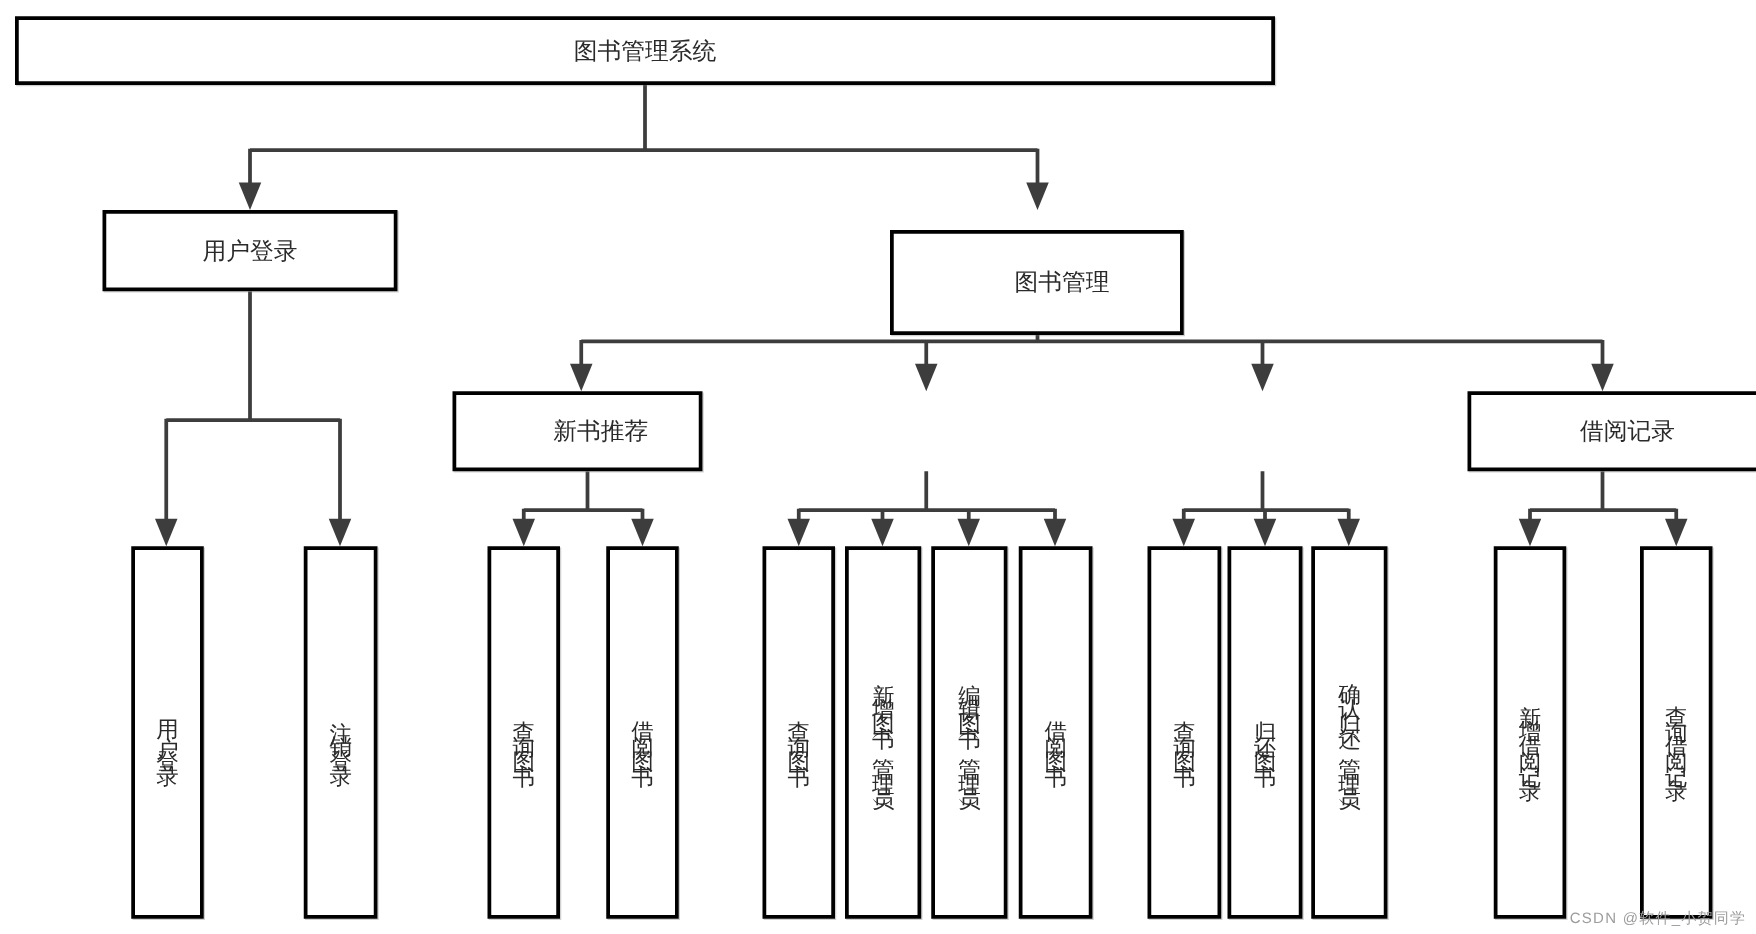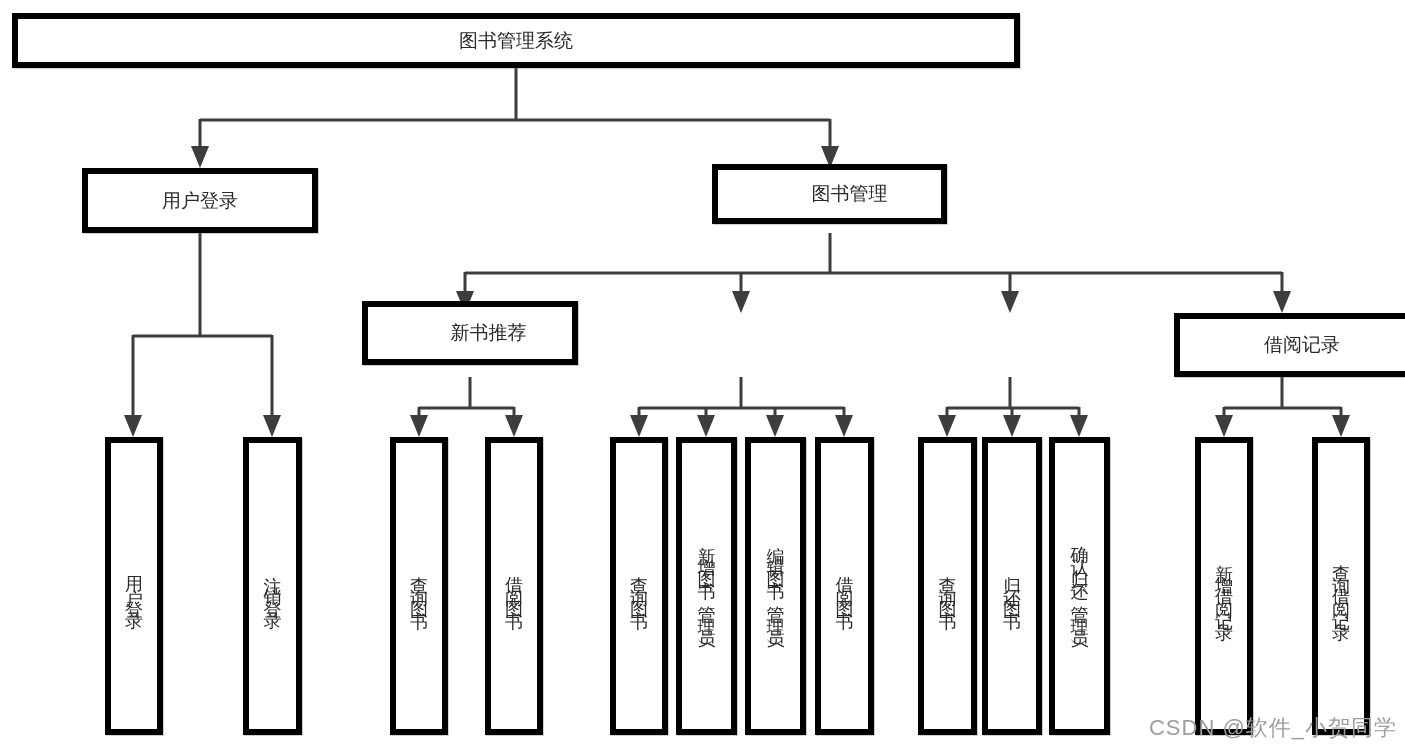--- a/index.html
+++ b/index.html
@@ -22,41 +22,41 @@
     left: 0;
     top: 0;
     width: 1405px;
     height: 747px;
     z-index: 1;
   }
   .node {
     position: absolute;
     box-sizing: border-box;
     background: #ffffff;
-    border: 6px solid #000000;
+    border: 3px solid #000000;
     display: flex;
     align-items: center;
     justify-content: center;
     color: #2a2a2a;
     z-index: 2;
     box-shadow: 1px 1px 0 rgba(120,120,120,0.35);
   }
   .node.h { font-size: 19px; }
   .node.leaf {
     writing-mode: vertical-rl;
     text-orientation: mixed;
     font-size: 18px;
     letter-spacing: 12px;
     line-height: 1;
   }
   
   .root            { left: 12px;   top: 13px;  width: 1008px; height: 55px; }
   .user-login      { left: 82px;   top: 168px; width: 236px;  height: 65px; }
-  .book-management { left: 712px;  top: 164px; width: 235px;  height: 60px; padding-left: 40px; }
-  .new-book-rec    { left: 362px;  top: 301px; width: 216px;  height: 64px; padding-left: 37px; }
+  .book-management { left: 712px;  top: 184px; width: 235px;  height: 84px; padding-left: 40px; }
+  .new-book-rec    { left: 362px;  top: 313px; width: 200px;  height: 64px; padding-left: 37px; }
   .book-borrow     { left: 633px;  top: 313px; width: 217px;  height: 64px; }
   .current-borrow  { left: 902px;  top: 313px; width: 216px;  height: 64px; }
   .borrow-record   { left: 1174px; top: 313px; width: 256px;  height: 64px; }
   
   .lf1  { left: 105px;  top: 437px; width: 58px; height: 298px; }
   .lf2  { left: 243px;  top: 437px; width: 59px; height: 298px; }
   .lf3  { left: 390px;  top: 437px; width: 58px; height: 298px; }
   .lf4  { left: 485px;  top: 437px; width: 58px; height: 298px; }
   .lf5  { left: 610px;  top: 437px; width: 58px; height: 298px; }
   .lf6  { left: 676px;  top: 437px; width: 61px; height: 298px; }
@@ -64,21 +64,21 @@
   .lf8  { left: 815px;  top: 437px; width: 59px; height: 298px; }
   .lf9  { left: 918px;  top: 437px; width: 59px; height: 298px; }
   .lf10 { left: 982px;  top: 437px; width: 60px; height: 298px; }
   .lf11 { left: 1049px; top: 437px; width: 61px; height: 298px; }
   .lf12 { left: 1195px; top: 437px; width: 58px; height: 298px; }
   .lf13 { left: 1312px; top: 437px; width: 58px; height: 298px; }
   .watermark {
     position: absolute;
     right: 8px;
     bottom: 4px;
-    font-size: 22px;
+    font-size: 12px;
     color: #9d9d9d;
     z-index: 3;
     letter-spacing: 1px;
     white-space: nowrap;
   }
 </style>
 </head>
 <body>
 
 <div class="canvas">

